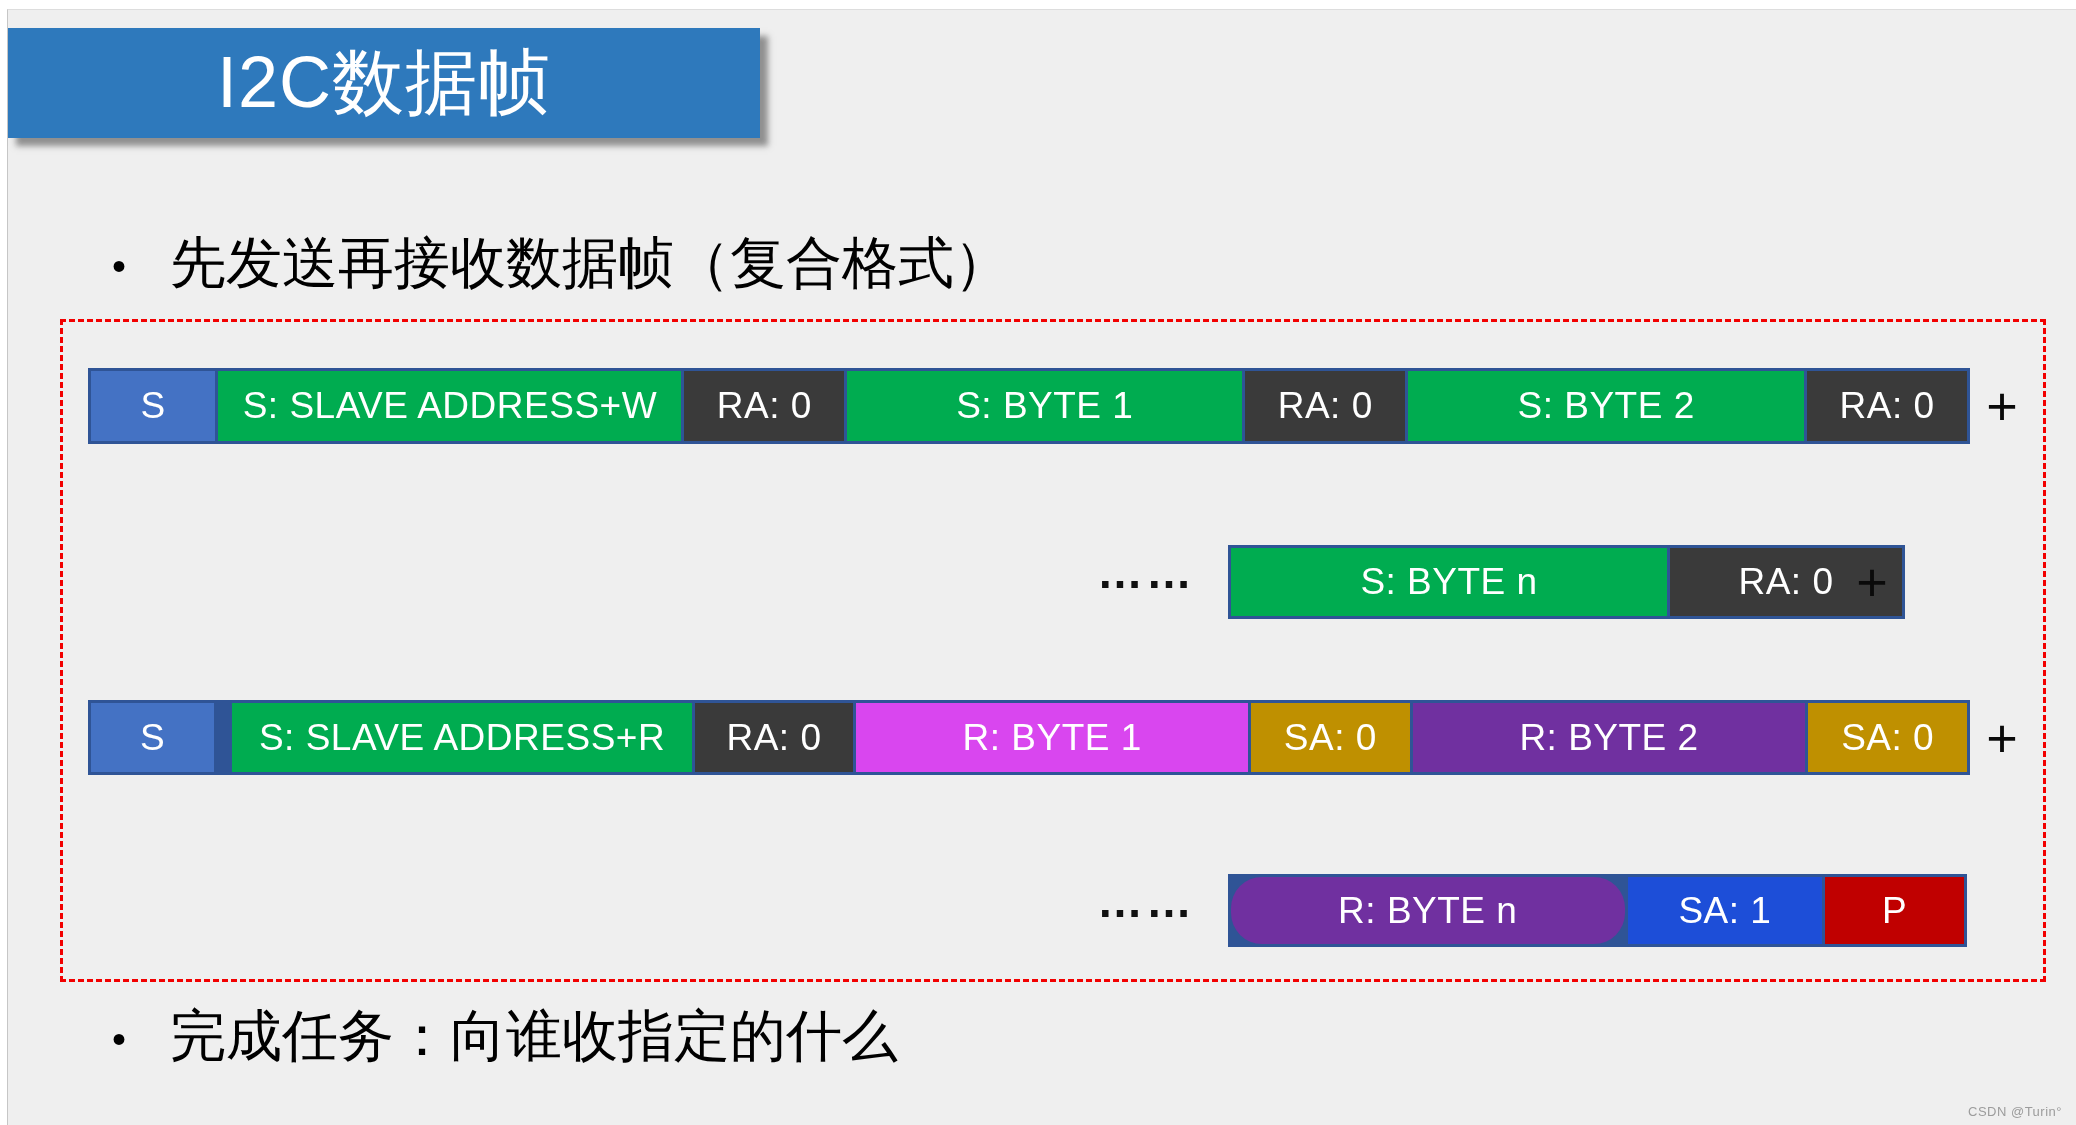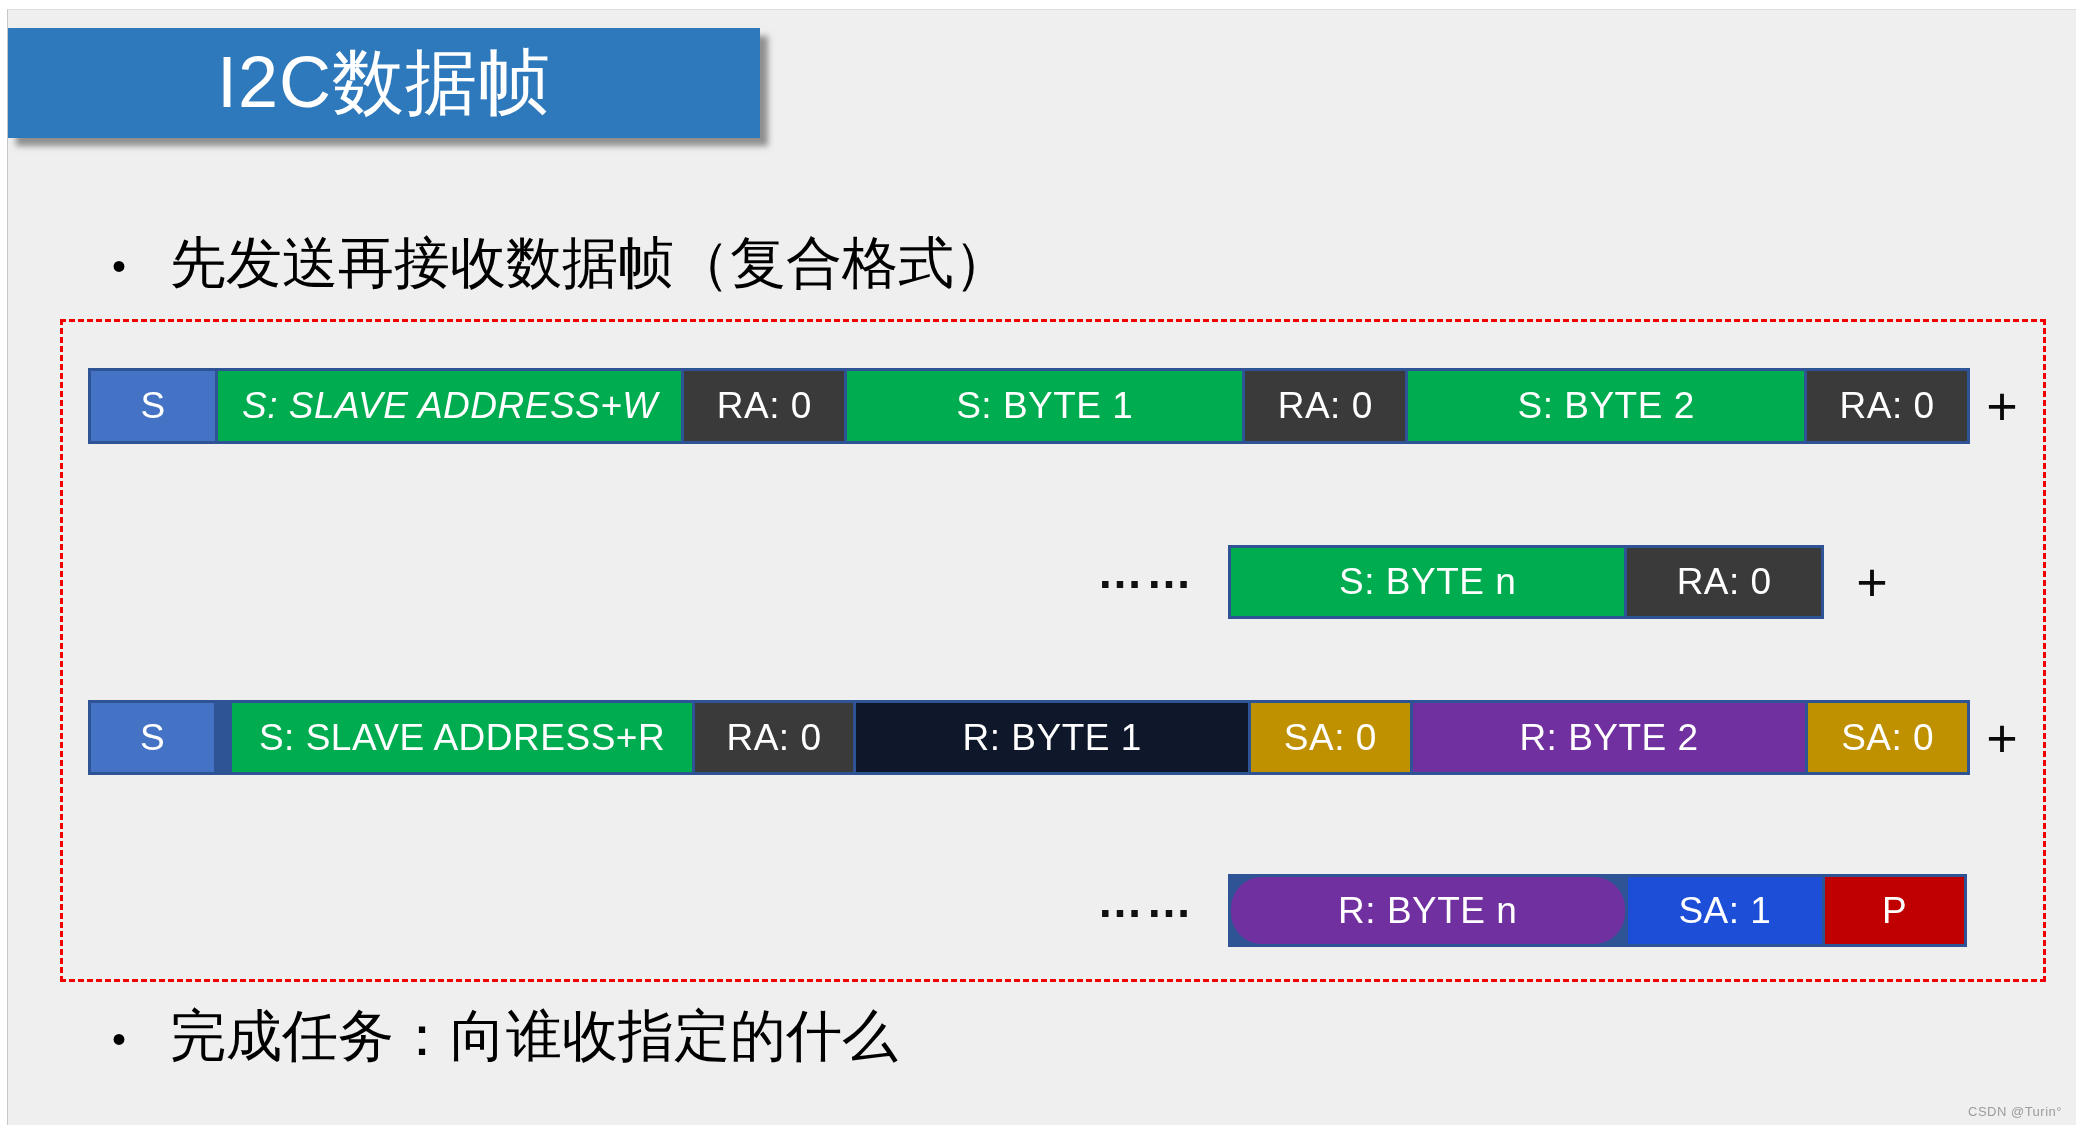--- a/index.html
+++ b/index.html
@@ -64,39 +64,39 @@
   <div class="bullet bullet-1">
     <span class="dot">•</span>
     <span>先发送再接收数据帧（复合格式）</span>
   </div>
 
   <div class="dashed-box"></div>
 
   <div>
       <div class="frame-row" style="left: 88px; top: 368px; width: 1882px; height: 76px; background: rgb(47, 84, 150);">
         <div class="frame-cell" style="flex-basis: 126px; background: rgb(68, 114, 196);">S</div>
-        <div class="frame-cell" style="flex-basis: 469px; background: rgb(0, 172, 80); font-style: italic;">S:  SLAVE ADDRESS+W</div>
+        <div class="frame-cell" style="flex-basis: 469px; background: rgb(0, 172, 80);">S:  SLAVE ADDRESS+W</div>
         <div class="frame-cell" style="flex-basis: 162px; background: rgb(58, 58, 58);">RA:  0</div>
         <div class="frame-cell" style="flex-basis: 400px; background: rgb(0, 172, 80);">S:  BYTE 1</div>
         <div class="frame-cell" style="flex-basis: 162px; background: rgb(58, 58, 58);">RA:  0</div>
         <div class="frame-cell" style="flex-basis: 401px; background: rgb(0, 172, 80);">S:  BYTE 2</div>
         <div class="frame-cell" style="flex-basis: 162px; background: rgb(58, 58, 58);">RA:  0</div>
       </div>
       <div class="plus-sign" style="left: 1962px; top: 368px; height: 76px;">+</div>
-      <div class="frame-row" style="left: 1228px; top: 545px; width: 596px; height: 74px; background: rgb(47, 84, 150);">
+      <div class="frame-row" style="left: 1228px; top: 545px; width: 677px; height: 74px; background: rgb(47, 84, 150);">
         <div class="frame-cell" style="flex-basis: 402px; background: rgb(0, 172, 80);">S:  BYTE n</div>
         <div class="frame-cell" style="flex-basis: 198px; background: rgb(58, 58, 58);">RA:  0</div>
       </div>
       <div class="ellipsis" style="left: 1061px; top: 545px; height: 74px;">……</div>
       <div class="plus-sign" style="left: 1832px; top: 545px; height: 74px;">+</div>
       <div class="frame-row" style="left: 88px; top: 700px; width: 1882px; height: 75px; background: rgb(47, 84, 150);">
         <div class="frame-cell" style="flex-basis: 126px; background: rgb(68, 114, 196);">S</div>
         <div class="frame-cell" style="flex-basis: 469px; background: rgb(0, 172, 80); margin-left: 15px;">S:  SLAVE ADDRESS+R</div>
         <div class="frame-cell" style="flex-basis: 162px; background: rgb(58, 58, 58);">RA:  0</div>
-        <div class="frame-cell" style="flex-basis: 400px; background: #0f172a;">R:  BYTE 1</div>
+        <div class="frame-cell" style="flex-basis: 400px; background: #d946ef;">R:  BYTE 1</div>
         <div class="frame-cell" style="flex-basis: 162px; background: rgb(191, 144, 0);">SA:  0</div>
         <div class="frame-cell" style="flex-basis: 401px; background: rgb(112, 48, 160); text-align: center;">R:  BYTE 2</div>
         <div class="frame-cell" style="flex-basis: 162px; background: rgb(191, 144, 0);">SA:  0</div>
       </div>
       <div class="plus-sign" style="left: 1962px; top: 700px; height: 75px;">+</div>
       <div class="frame-row" style="left: 1228px; top: 874px; width: 739px; height: 73px; background: rgb(47, 84, 150);">
         <div class="frame-cell" style="flex-basis: 400px; background: rgb(112, 48, 160); border-radius: 31px;">R:  BYTE n</div>
         <div class="frame-cell" style="flex-basis: 198px; background: #1d4ed8; text-align: right;">SA:  1</div>
         <div class="frame-cell" style="flex-basis: 141px; background: rgb(192, 0, 0);">P</div>
       </div>

